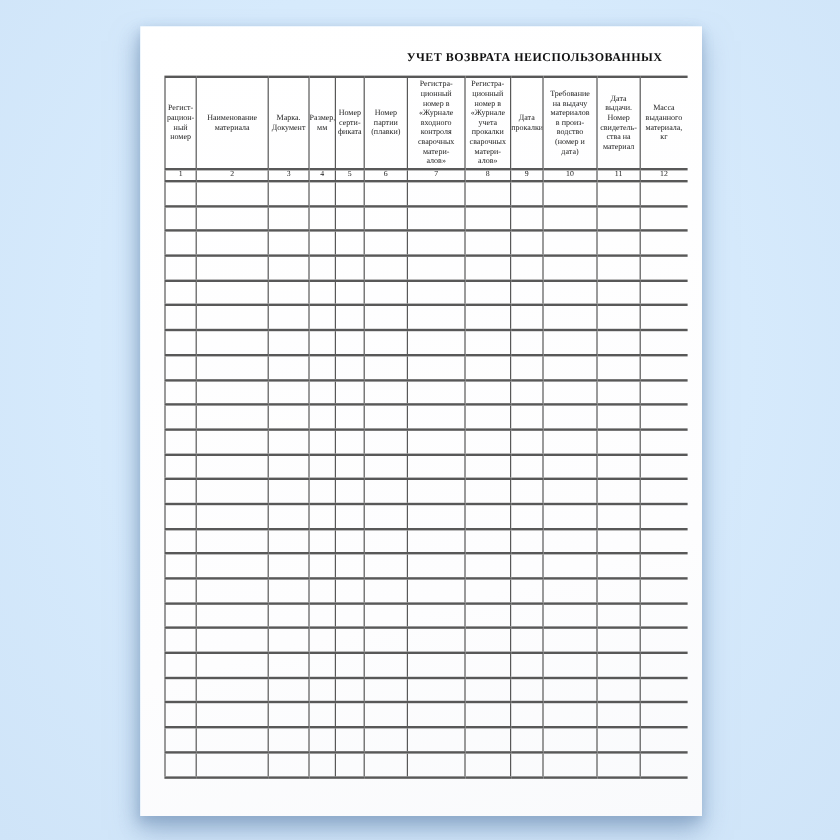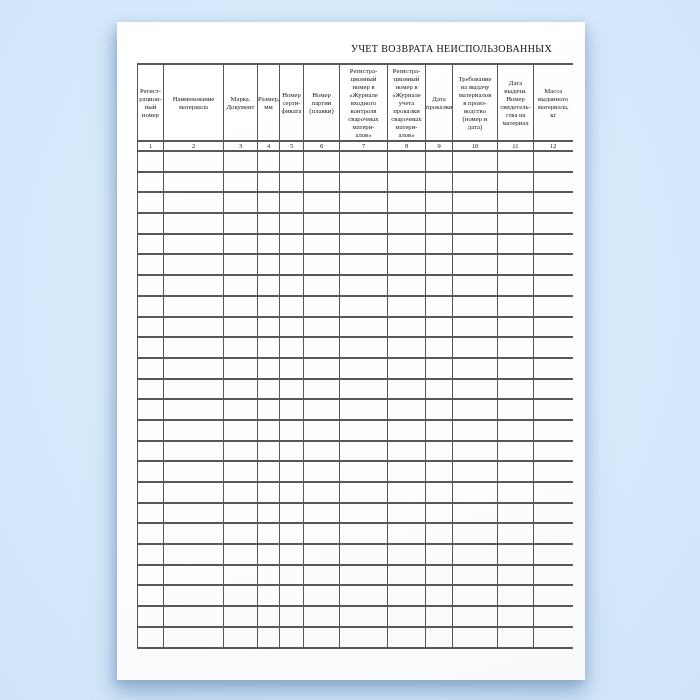--- a/index.html
+++ b/index.html
@@ -27,21 +27,21 @@
     background: linear-gradient(165deg, #ffffff 0%, #fdfdfe 70%, #f9fafc 100%);
     box-shadow:
       0 12px 22px rgba(118, 150, 186, 0.55),
       0 3px 8px rgba(118, 150, 186, 0.35),
       -4px 8px 14px rgba(118, 150, 186, 0.30);
   }
   .doc-title {
     position: absolute;
     top: 21px; right: 33px;
     font-size: 10px;
-    font-weight: normal;
+    font-weight: bold;
     letter-spacing: 0.4px;
     color: #111;
     white-space: nowrap;
   }
   table.register {
     position: absolute;
     left: 20px; top: 41px;
     width: 435px;
     border-collapse: collapse;
     table-layout: fixed;

